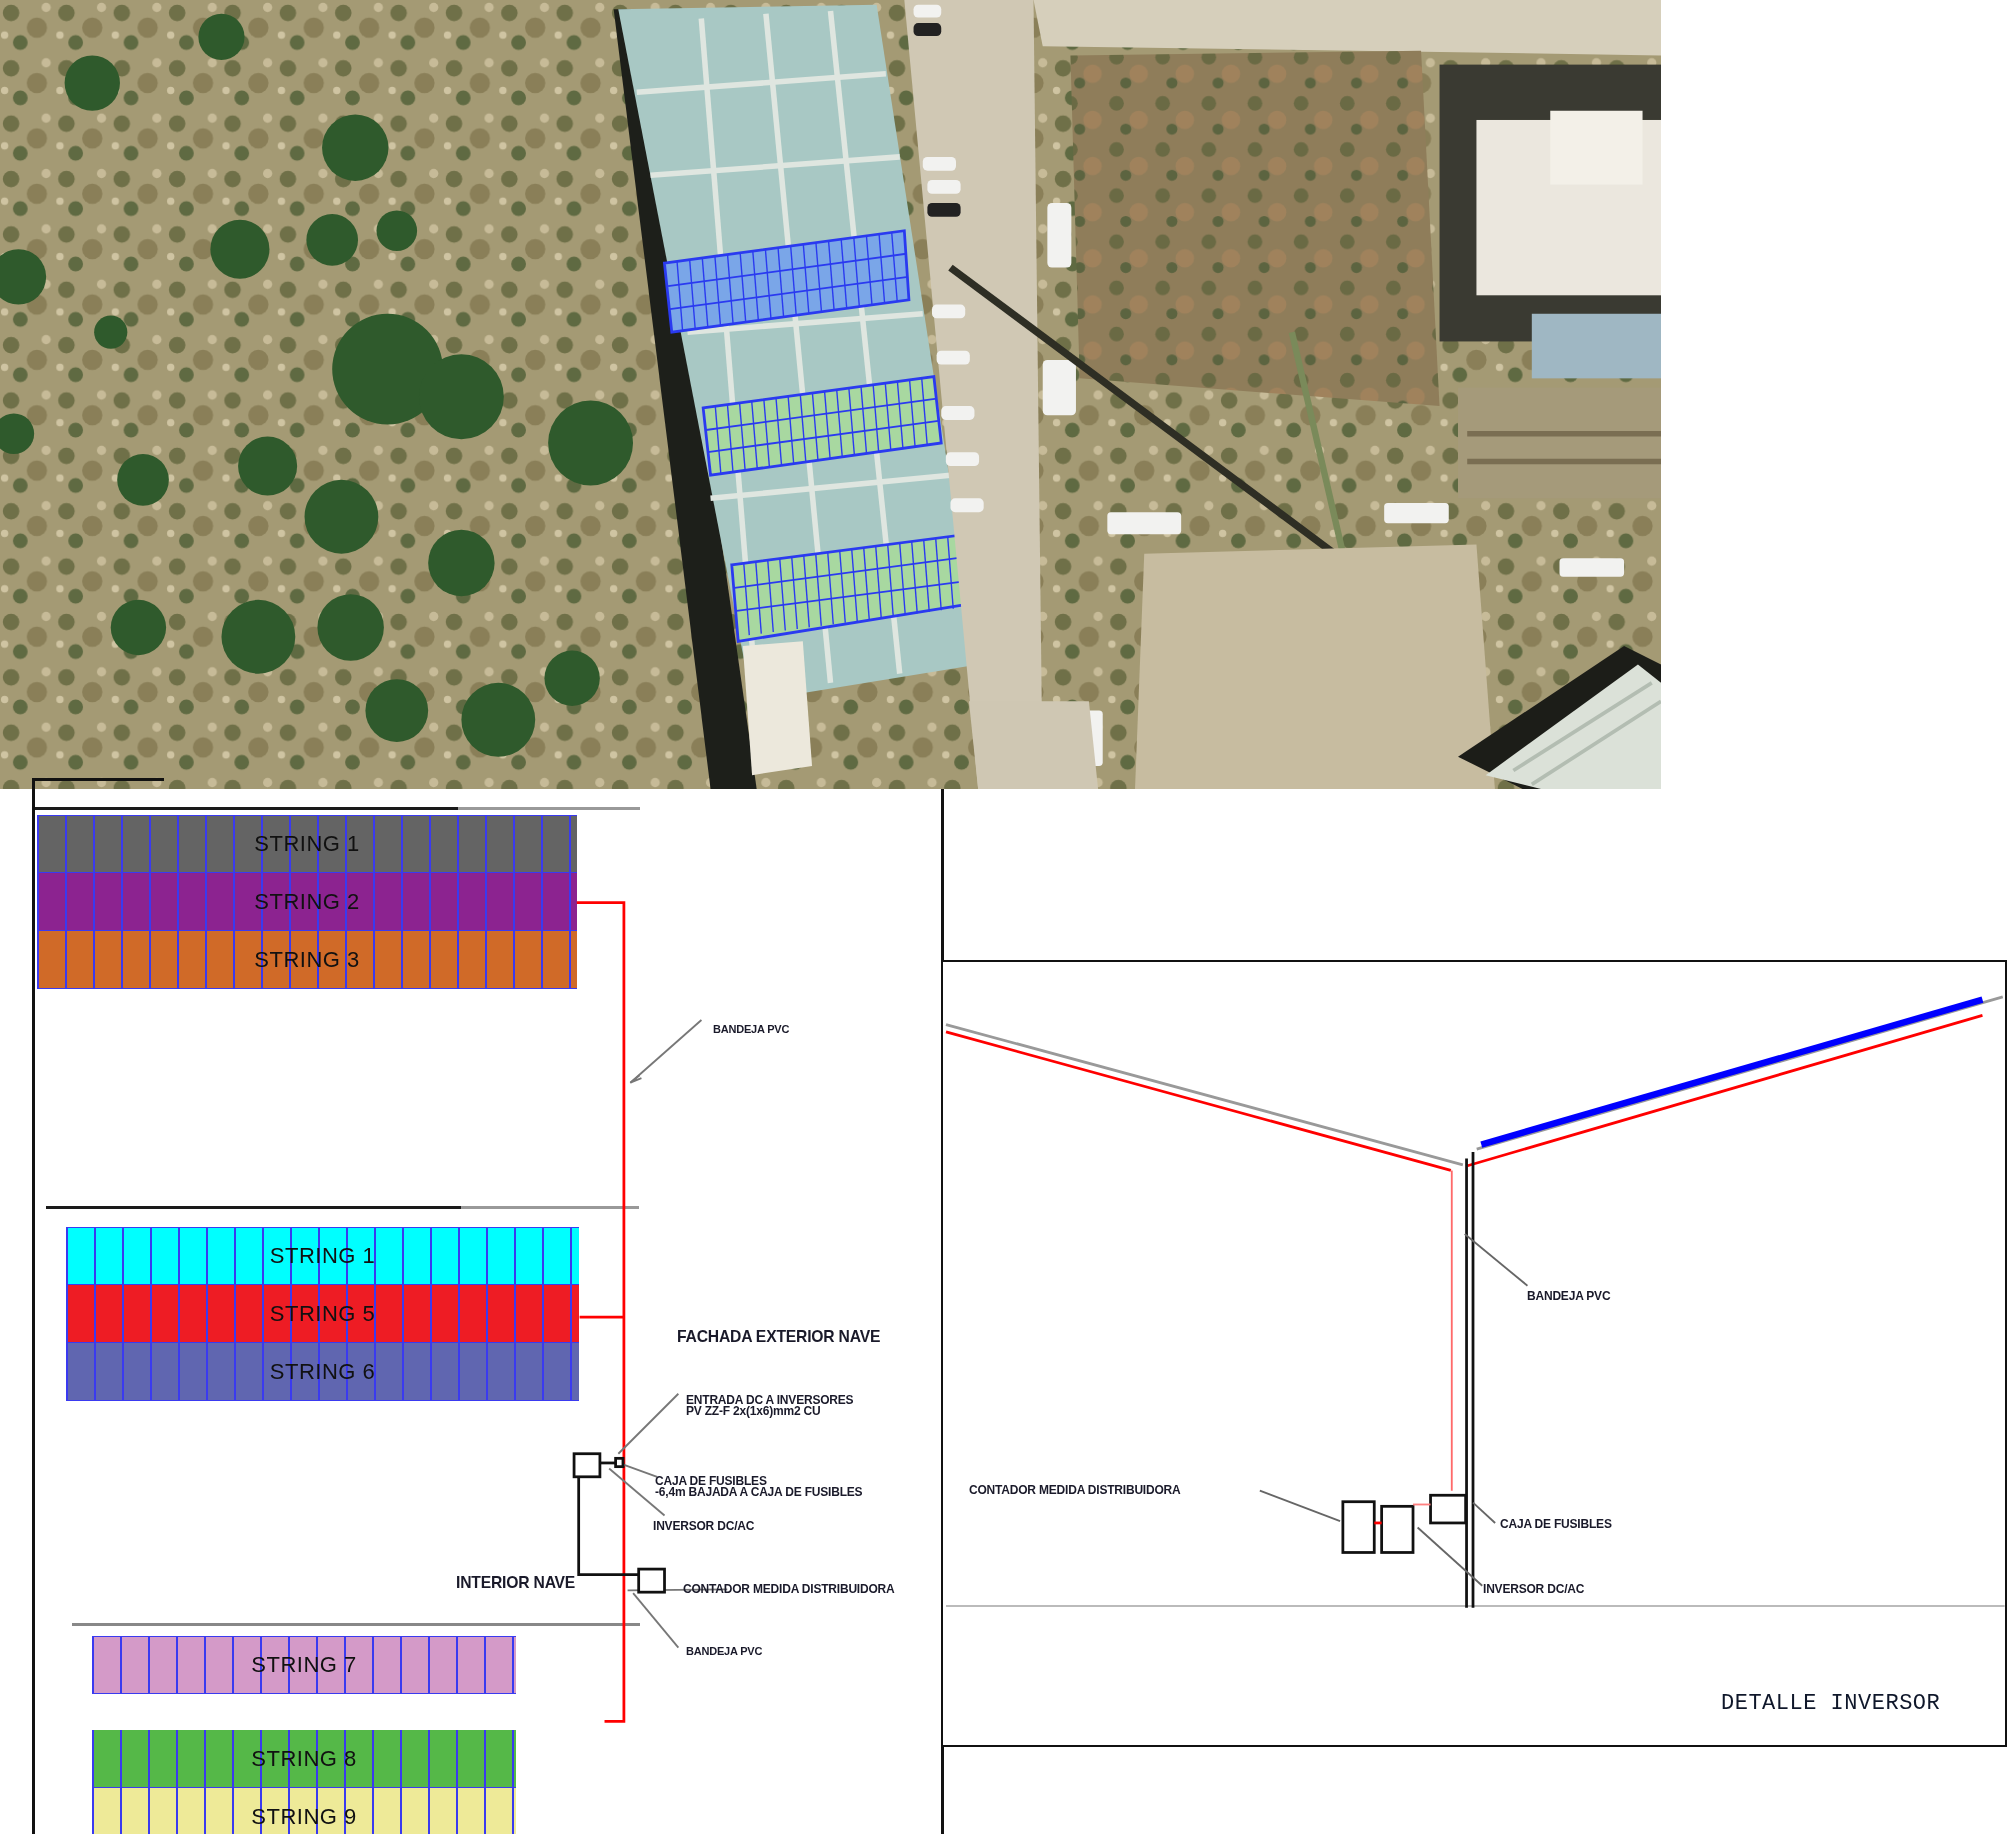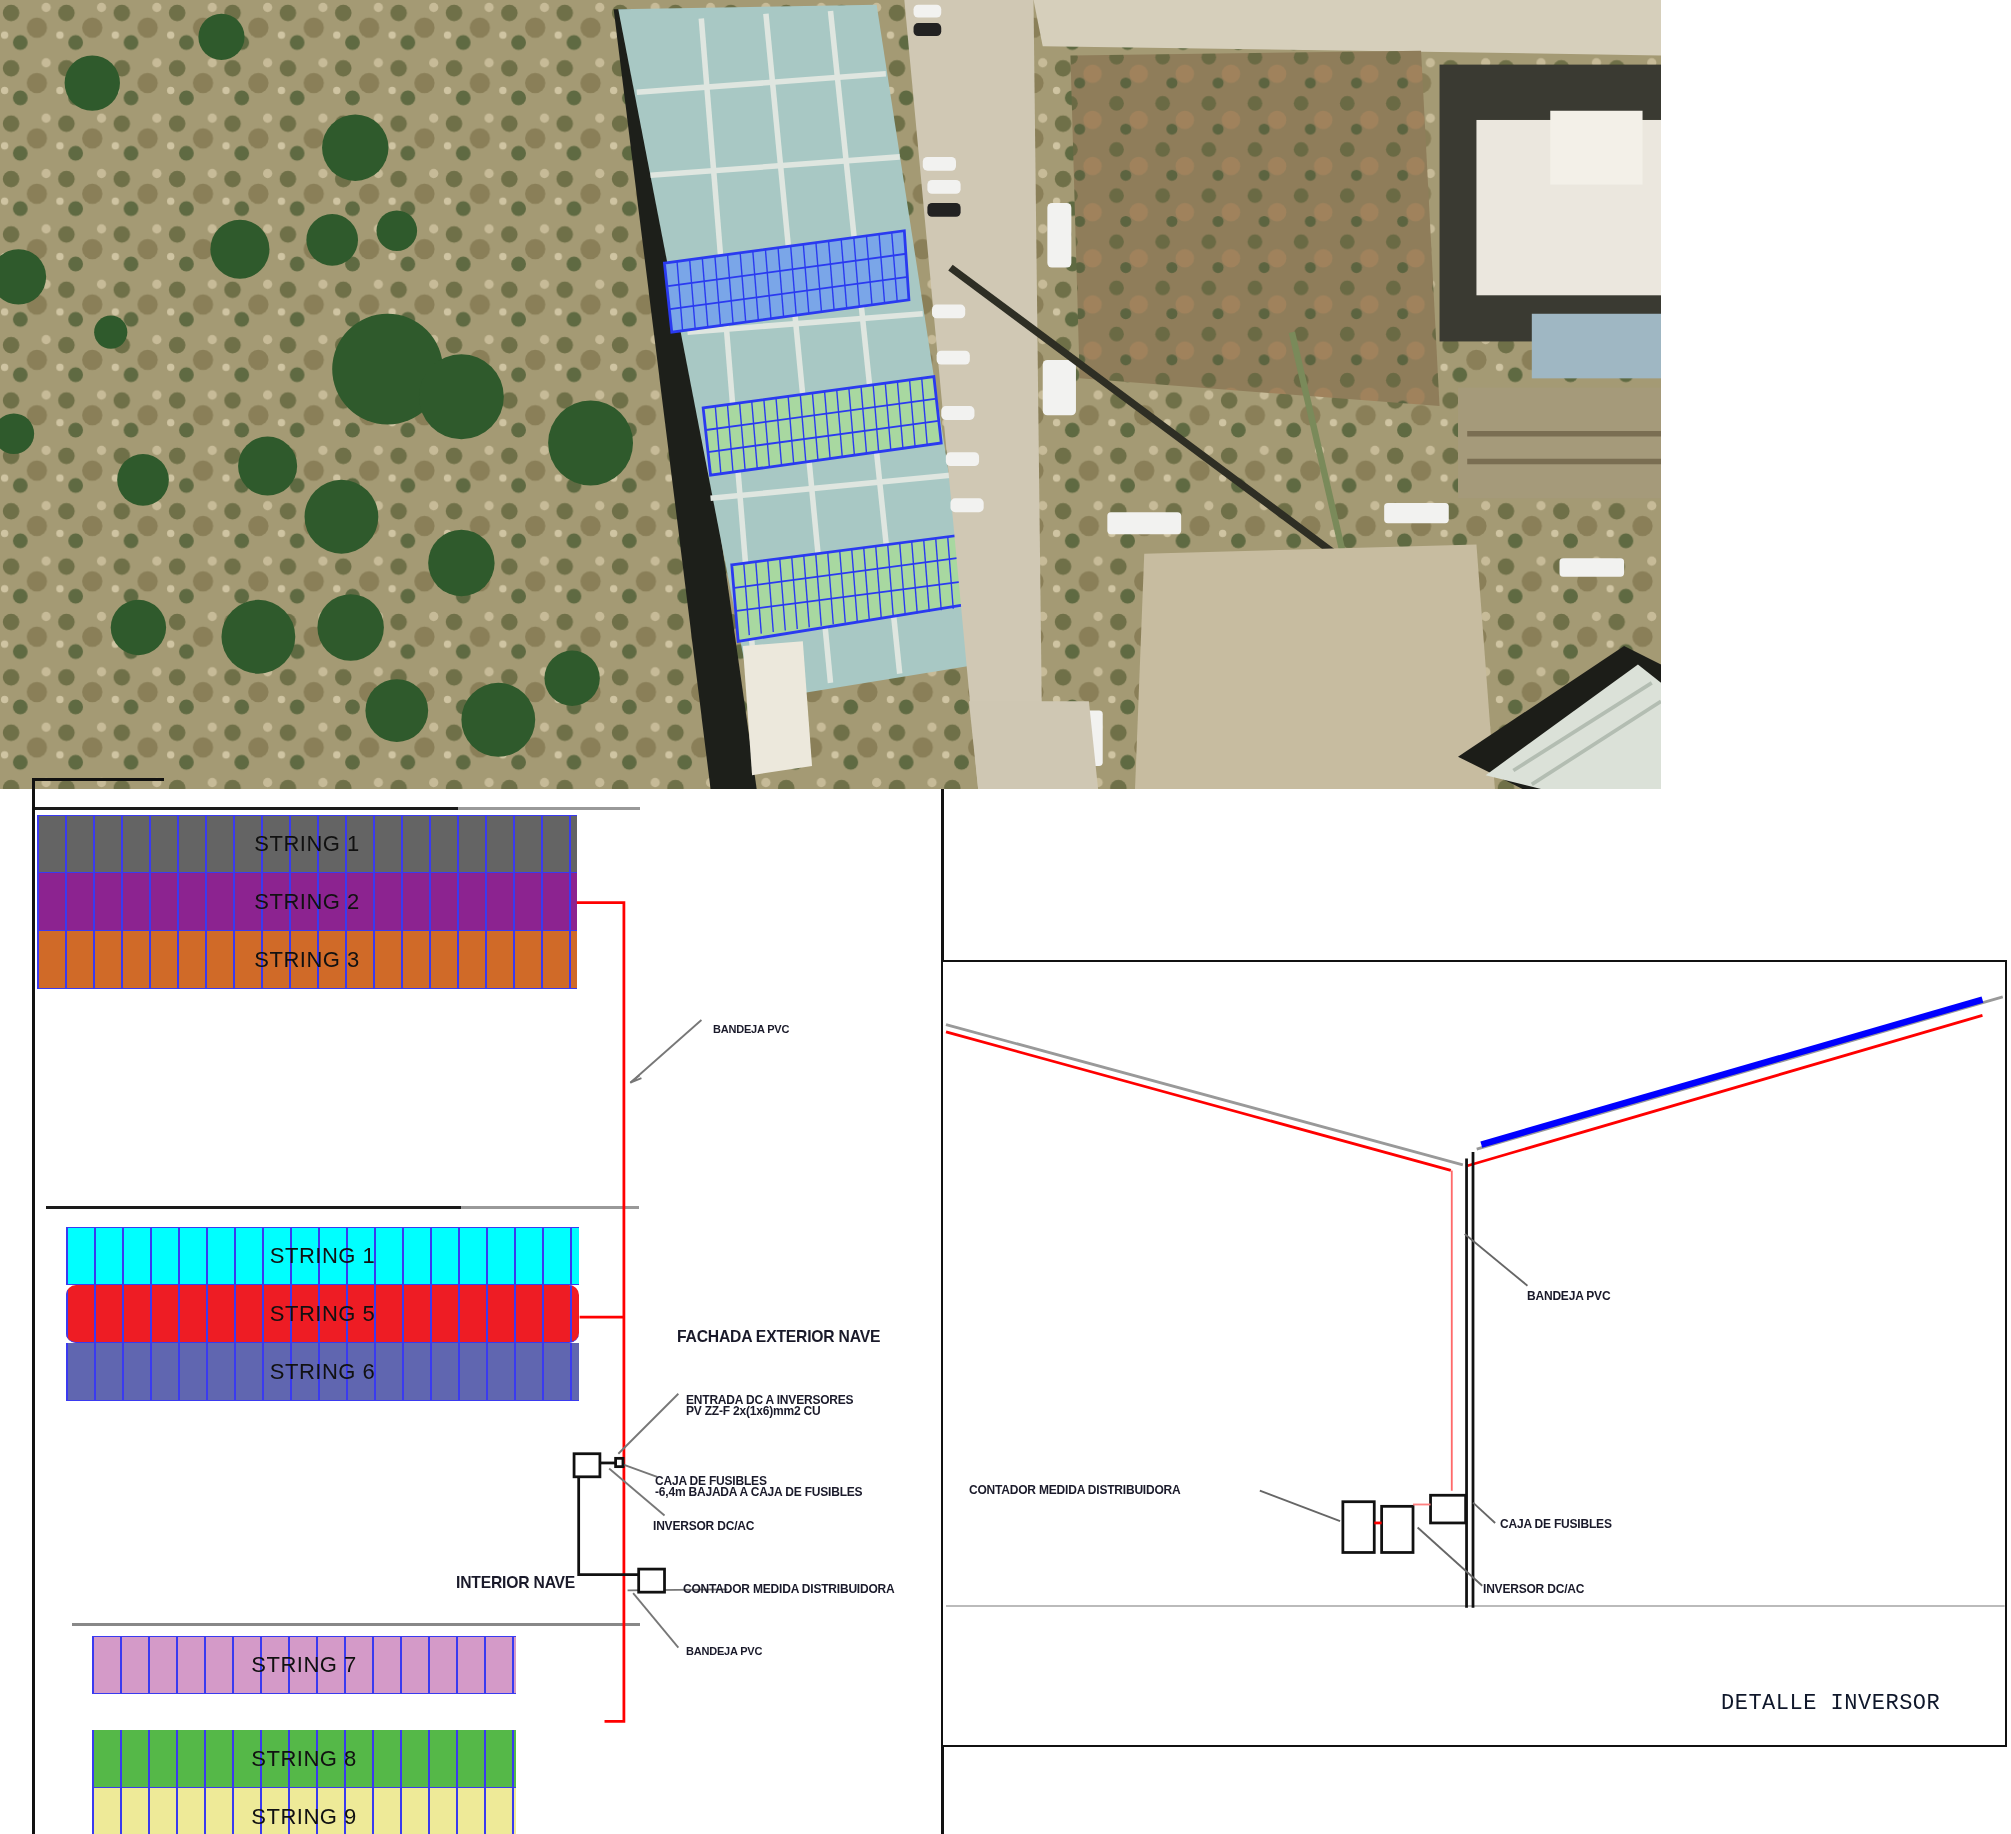--- a/index.html
+++ b/index.html
@@ -233,21 +233,21 @@
   </div>
   <div class="strrow" style="background-color: rgb(208, 106, 40);">
     <span class="strlabel">STRING 3</span>
   </div>
 </div>
 
 <div class="strblock" style="left:66px; top:1227px; width:513px;">
   <div class="strrow" style="background-color: rgb(0, 255, 255);">
     <span class="strlabel">STRING 1</span>
   </div>
-  <div class="strrow" style="background-color: rgb(238, 28, 36); border-radius: 10px;">
+  <div class="strrow" style="background-color: rgb(238, 28, 36);">
     <span class="strlabel">STRING 5</span>
   </div>
   <div class="strrow" style="background-color: rgb(96, 102, 176); padding-left: 36px;">
     <span class="strlabel">STRING 6</span>
   </div>
 </div>
 
 <div class="strblock" style="left:92px; top:1636px; width:424px;">
   <div class="strrow" style="background-color: rgb(212, 154, 200);">
     <span class="strlabel">STRING 7</span>

